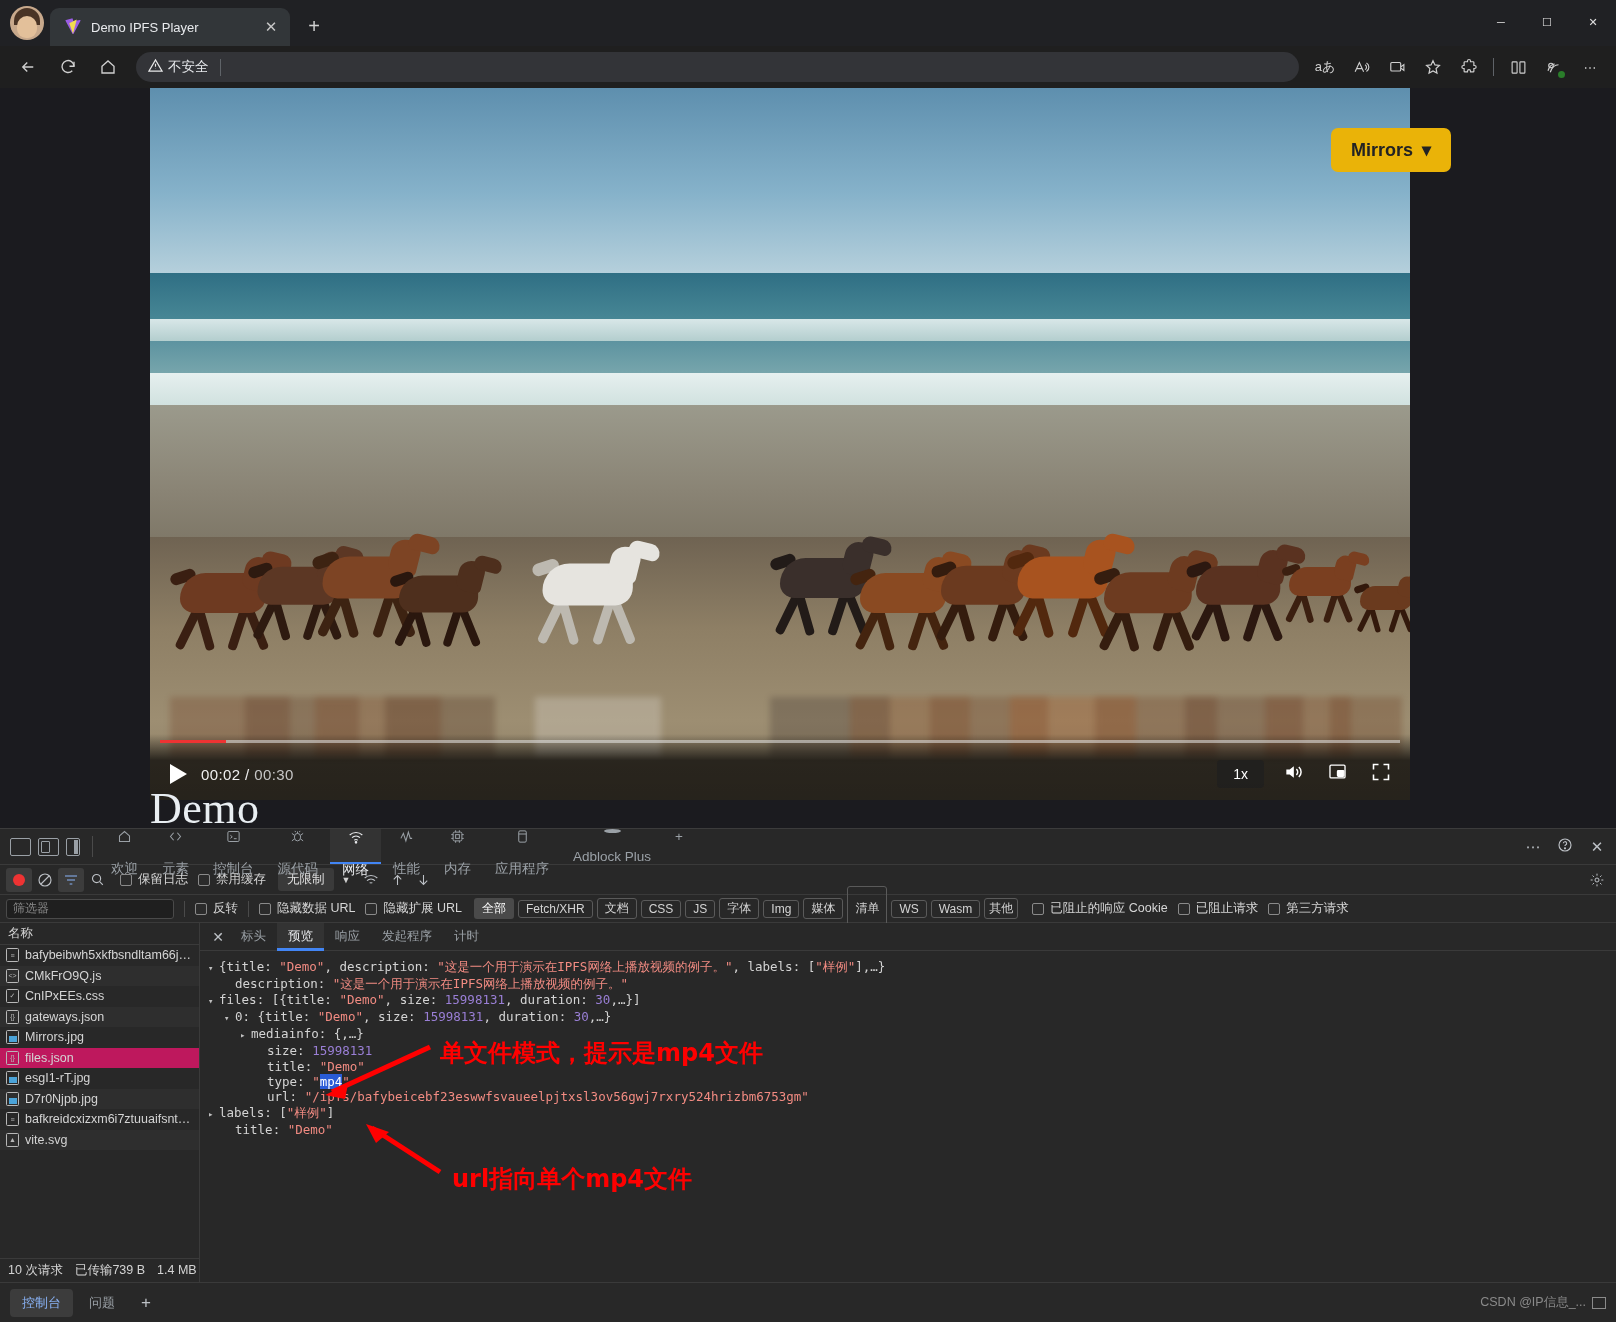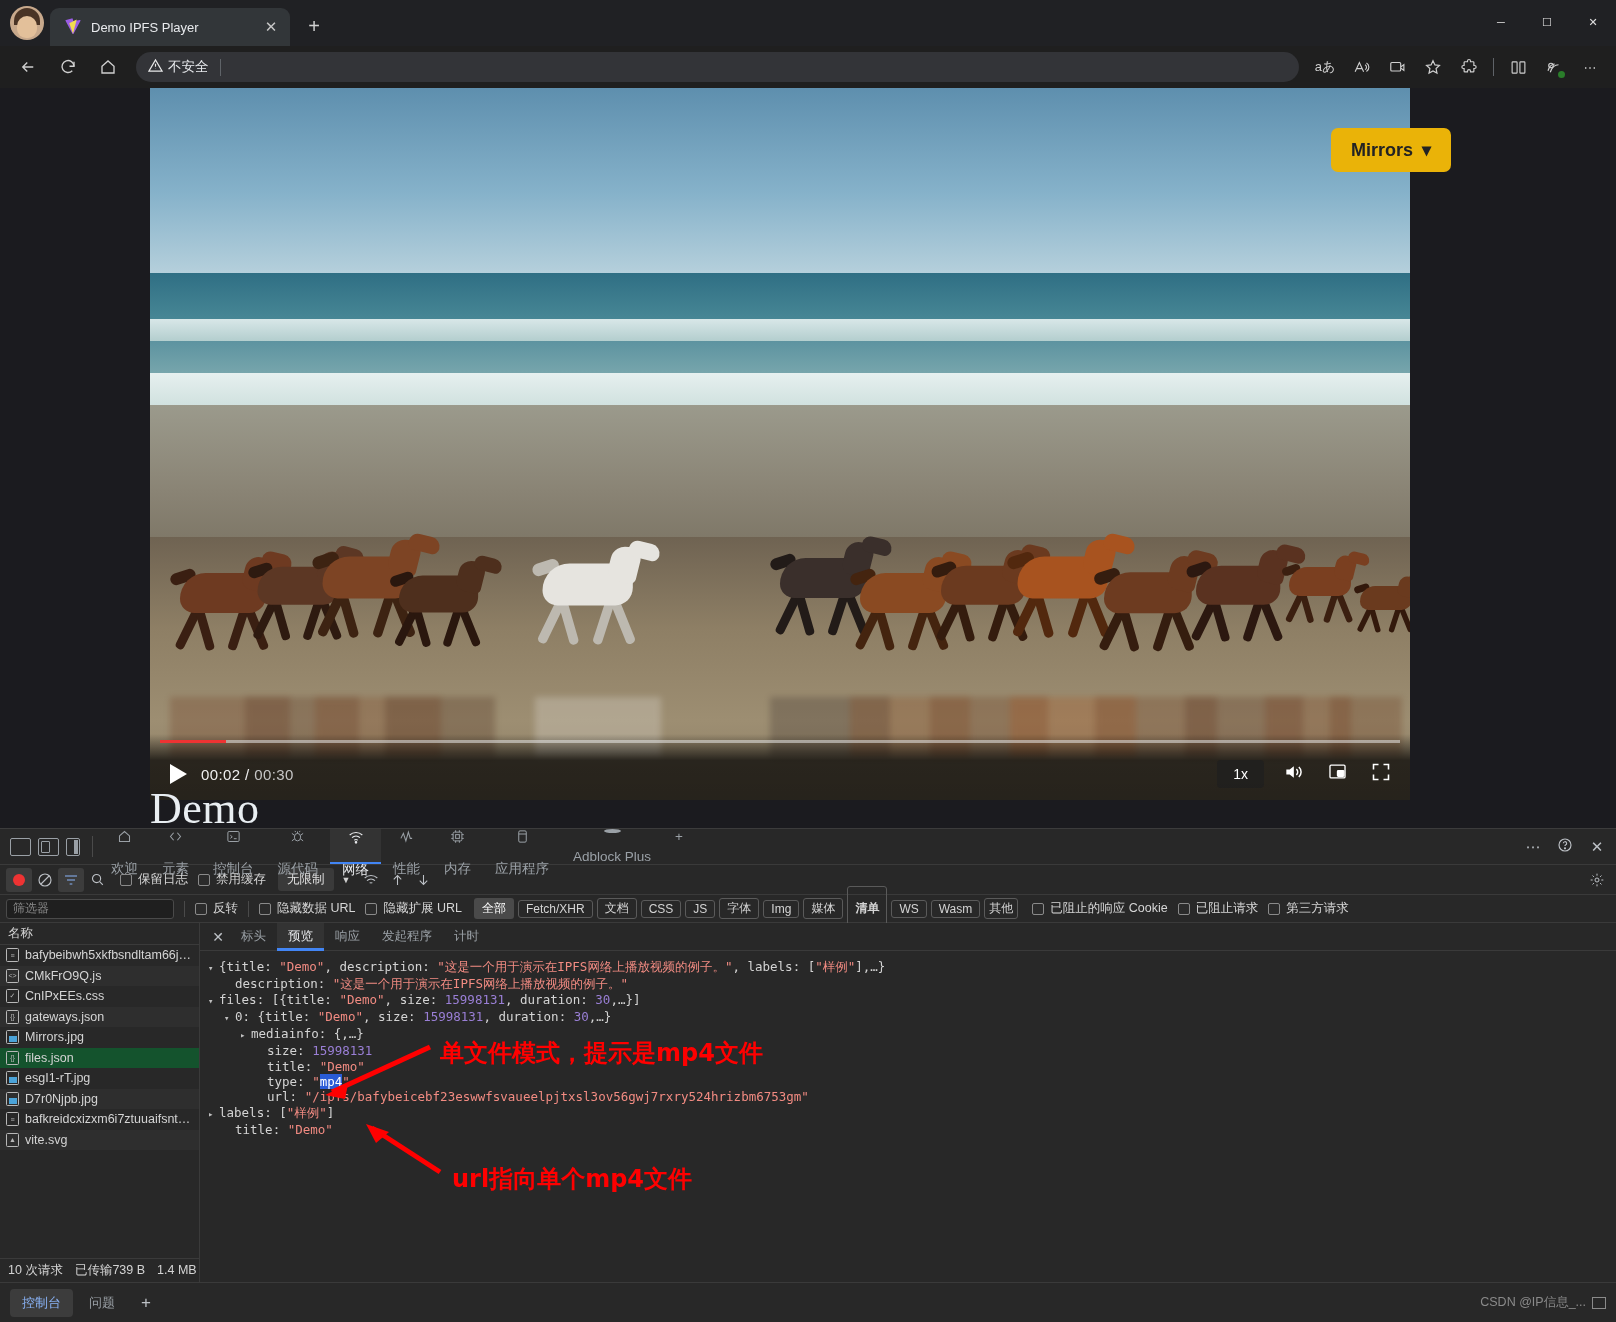--- a/index.html
+++ b/index.html
@@ -297,21 +297,21 @@
     height: 22px; display: flex; align-items: center; padding: 0 8px;
     color: #d4d4d4; font-size: 12.5px; border-bottom: 1px solid #3a3a3a;
     flex: 0 0 auto;
   }
   .req-rows { flex: 1; overflow: hidden; }
   .req-row {
     height: 20.5px; display: flex; align-items: center; gap: 6px;
     padding: 0 6px; color: #d4d4d4; font-size: 12.5px; white-space: nowrap;
   }
   .req-row:nth-child(even) { background: #2e2e2e; }
-  .req-row.sel { background: #14532d; }
+  .req-row.sel { background: #be185d; }
   .fi {
     width: 13px; height: 14px; flex: 0 0 auto;
     border: 1px solid #b8b8b8; border-radius: 1.5px; position: relative;
     display: flex; align-items: center; justify-content: center;
     font-size: 7px; color: #b8b8b8; overflow: hidden;
   }
   .fi.img { border-color: #b8b8b8; }
   .fi.img::after {
     content: ""; position: absolute; left: 2px; bottom: 1px;
     width: 8px; height: 6px; background: #4ba3d8;
@@ -829,21 +829,21 @@
     </div>
     <div id="type-pills" style="display:flex;align-items:center;margin-left:12px">
         <div class="type-pill active">全部</div>
         <div class="type-pill" style="border: 1px solid rgb(90, 90, 90); padding: 1px 7px;">Fetch/XHR</div>
         <div class="type-pill" style="border: 1px solid rgb(90, 90, 90); padding: 1px 7px;">文档</div>
         <div class="type-pill" style="border: 1px solid rgb(90, 90, 90); padding: 1px 7px;">CSS</div>
         <div class="type-pill" style="border: 1px solid rgb(90, 90, 90); padding: 1px 7px;">JS</div>
         <div class="type-pill" style="border: 1px solid rgb(90, 90, 90); padding: 1px 7px;">字体</div>
         <div class="type-pill" style="border: 1px solid rgb(90, 90, 90); padding: 1px 7px;">Img</div>
         <div class="type-pill" style="border: 1px solid rgb(90, 90, 90); padding: 1px 7px;">媒体</div>
-        <div class="type-pill" style="border: 1px solid rgb(90, 90, 90); padding: 13px 7px; font-weight: bold;">清单</div>
+        <div class="type-pill" style="border: 1px solid rgb(90, 90, 90); padding: 13px 7px;">清单</div>
         <div class="type-pill" style="border: 1px solid rgb(90, 90, 90); padding: 1px 7px;">WS</div>
         <div class="type-pill" style="border: 1px solid rgb(90, 90, 90); padding: 1px 7px; text-align: center;">Wasm</div>
         <div class="type-pill" style="border: 1px solid rgb(90, 90, 90); padding: 1px 4px;">其他</div>
       </div>
     <div class="chk">
       <span class="box"></span>
       <span>已阻止的响应 Cookie</span>
     </div>
     <div class="chk">
       <span class="box"></span>

